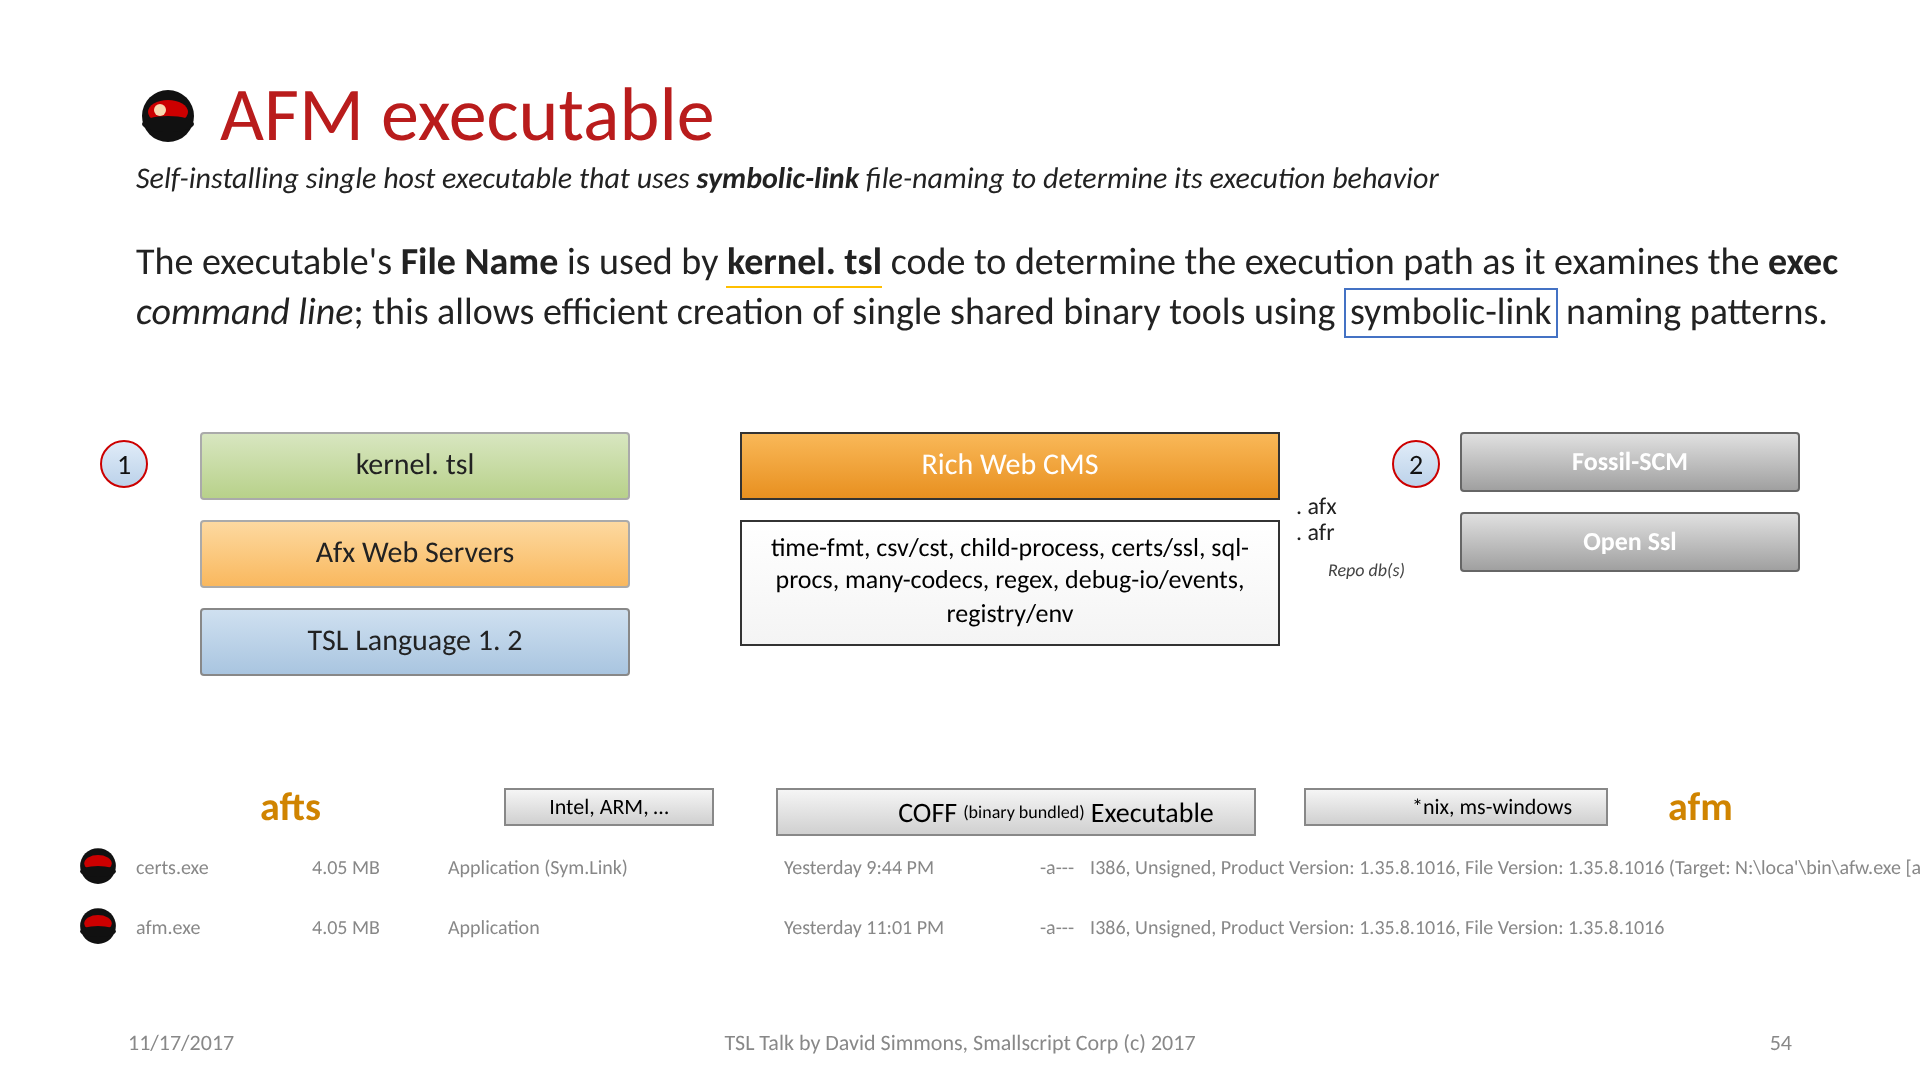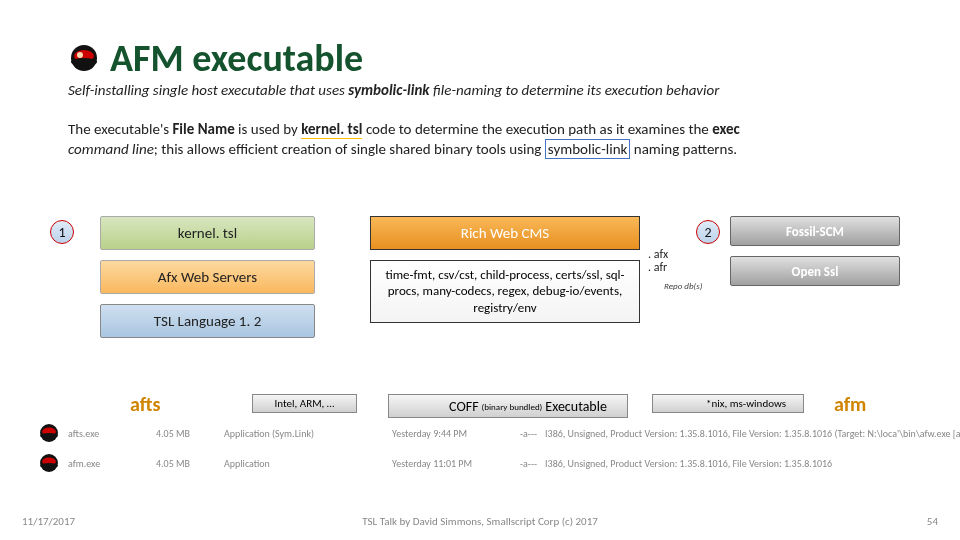--- a/index.html
+++ b/index.html
@@ -1,22 +1,22 @@
 <!DOCTYPE html>
 <html><head>
 <meta charset="utf-8">
 <style>
   * { box-sizing: border-box; margin: 0; padding: 0; }
   body { width: 960px; height: 540px; font-family: Calibri, Arial, sans-serif; background: #fff; position: relative; overflow: hidden; }
   .title-row { display: flex; align-items: center; padding: 35px 0 0 68px; gap: 10px; }
   .hat-icon { width: 32px; height: 32px; }
-  .title { font-size: 38px; font-weight: 700; color: #14532d; }
+  .title { font-size: 38px; font-weight: 400; color: #b91c1c; }
   .subtitle { padding: 0 0 0 68px; font-size: 15px; font-style: italic; color: #222; line-height: 1.3; }
   .subtitle b { font-weight: 700; }
-  .desc { padding: 18px 20px 0 68px; font-size: 15px; color: #222; line-height: 1.35; }
+  .desc { padding: 18px 20px 0 68px; font-size: 19px; color: #222; line-height: 1.35; }
   .desc .bold { font-weight: 700; }
   .desc .ital { font-style: italic; }
   .desc .ul { border-bottom: 1px solid #ffbf00; }
   .desc .box { border: 1px solid #4472c4; padding: 0 2px; }
 
   .grid { position: absolute; top: 210px; left: 40px; right: 30px; }
 
   .col-left { position: absolute; left: 60px; top: 6px; width: 215px; }
   .col-mid { position: absolute; left: 330px; top: 6px; width: 270px; }
   .col-right { position: absolute; left: 690px; top: 6px; width: 170px; }
@@ -49,21 +49,21 @@
 
   .file-rows { position: absolute; top: 422px; left: 38px; right: 0; display: flex; flex-direction: column; gap: 8px; }
   .file-row { display: flex; align-items: center; gap: 8px; font-size: 10px; color: #888; }
   .file-row .icon { width: 22px; height: 22px; }
   .file-row .name { width: 80px; }
   .file-row .size { width: 60px; }
   .file-row .type { width: 160px; }
   .file-row .date { width: 120px; }
   .file-row .rest { flex: 1; white-space: nowrap; overflow: hidden; }
 
-  .footer { position: absolute; bottom: 12px; left: 0; right: 0; display: flex; justify-content: space-between; padding: 0 22px; font-size: 11px; color: #888; }
+  .footer { position: absolute; bottom: 12px; left: 0; right: 0; display: flex; justify-content: space-between; padding: 0 64px; font-size: 11px; color: #888; }
   .footer .center { position: absolute; left: 50%; transform: translateX(-50%); }
 
   svg.hat { display: block; }
 </style>
 </head>
 <body>
 
 <div class="title-row">
   <svg class="hat hat-icon" viewBox="0 0 32 32">
       <circle cx="16" cy="16" r="13" fill="#111"></circle>
@@ -120,21 +120,21 @@
   </div>
 </div>
 
 <div class="file-rows">
   <div class="file-row">
     <svg class="hat icon" viewBox="0 0 32 32">
         <circle cx="16" cy="16" r="13" fill="#111"></circle>
         <ellipse cx="16" cy="14" rx="10" ry="6" fill="#c00"></ellipse>
         <ellipse cx="16" cy="20" rx="13" ry="4" fill="#111"></ellipse>
       </svg>
-    <span class="name">afts.exe</span>
+    <span class="name">certs.exe</span>
     <span class="size">4.05 MB</span>
     <span class="type">Application (Sym.Link)</span>
     <span class="date">Yesterday   9:44 PM</span>
     <span>-a---</span>
     <span class="rest">I386, Unsigned, Product Version: 1.35.8.1016, File Version: 1.35.8.1016 (Target: N:\loca'\bin\afw.exe [afr.exe])</span>
   </div>
   <div class="file-row">
     <svg class="hat icon" viewBox="0 0 32 32">
         <circle cx="16" cy="16" r="13" fill="#111"></circle>
         <ellipse cx="16" cy="14" rx="10" ry="6" fill="#c00"></ellipse>

